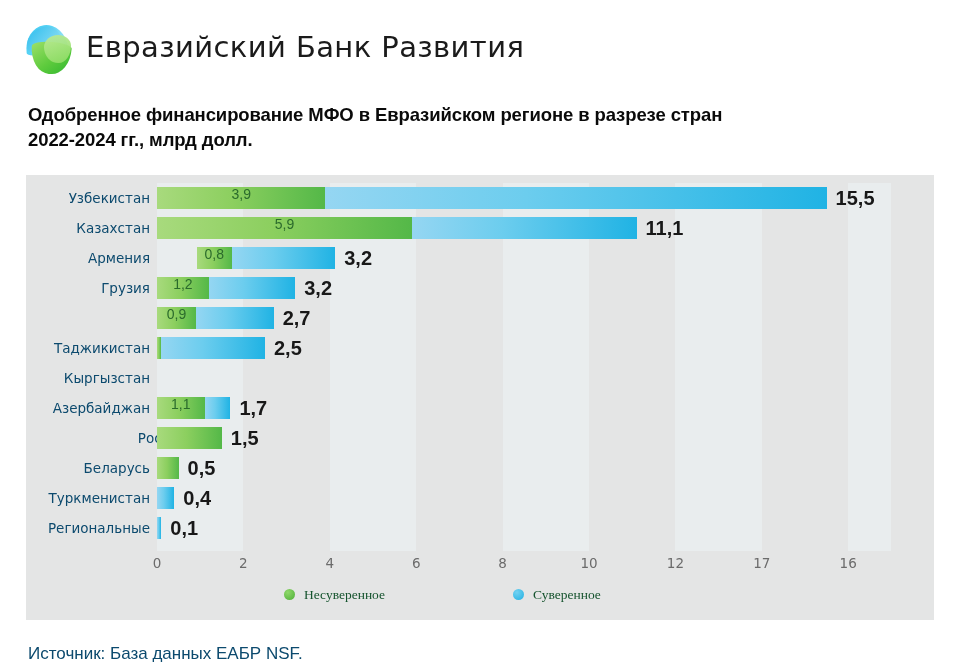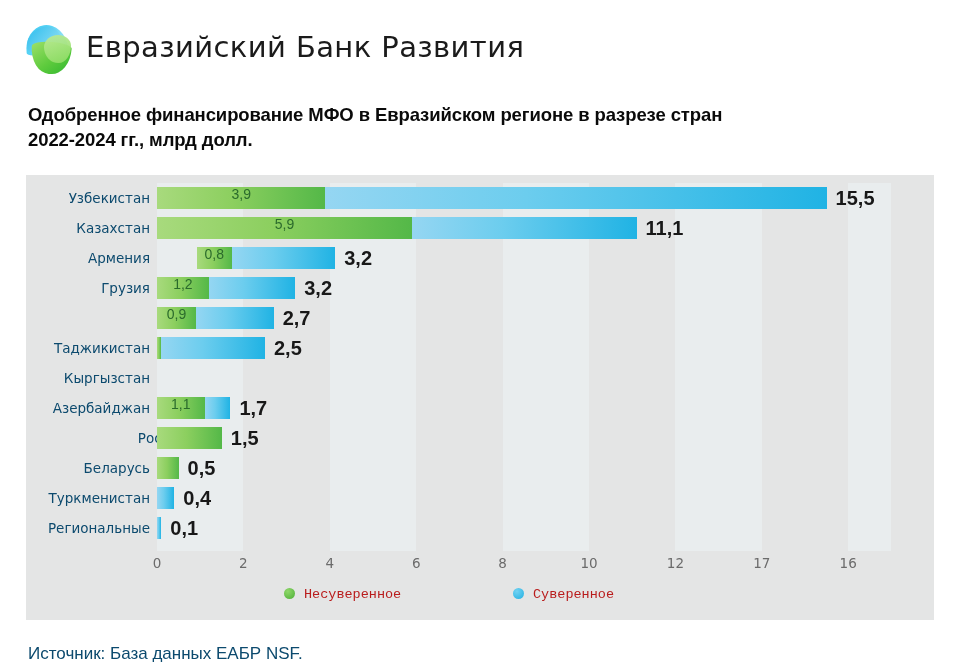--- a/index.html
+++ b/index.html
@@ -119,22 +119,22 @@
     transform:translateX(-50%);
     font-family:"DejaVu Sans",sans-serif;
   }
 
   
   #legend{
     position:absolute;left:0;top:410px;width:908px;height:24px;
   }
   .legend-item{
     position:absolute;top:0;height:20px;line-height:20px;
-    font-size:13.5px;color:#b91c1c;
-    font-family:Liberation Mono, monospace;white-space:nowrap;
+    font-size:13.5px;color:#14532d;
+    font-family:Liberation Serif, serif;white-space:nowrap;
   }
   .legend-dot{
     display:inline-block;width:11px;height:11px;border-radius:50%;
     margin-right:9px;vertical-align:-1px;
   }
   .dot-green{background:radial-gradient(circle at 35% 30%,#8fd86a,#4cae36);}
   .dot-blue{background:radial-gradient(circle at 35% 30%,#72d2f2,#21b0e2);}
 
   
   #source{

